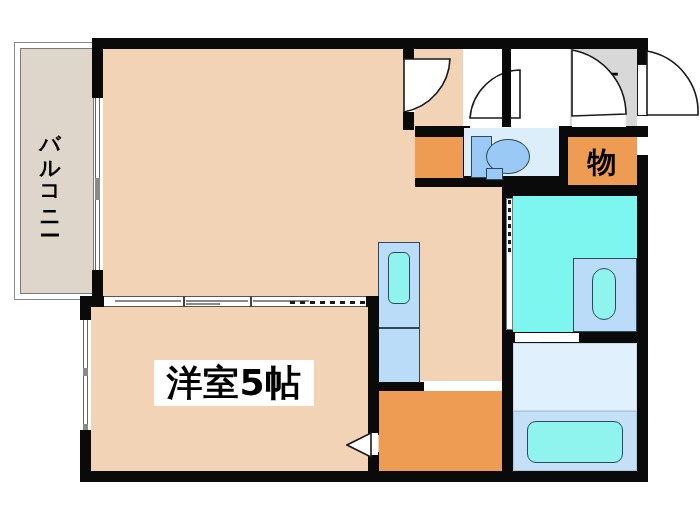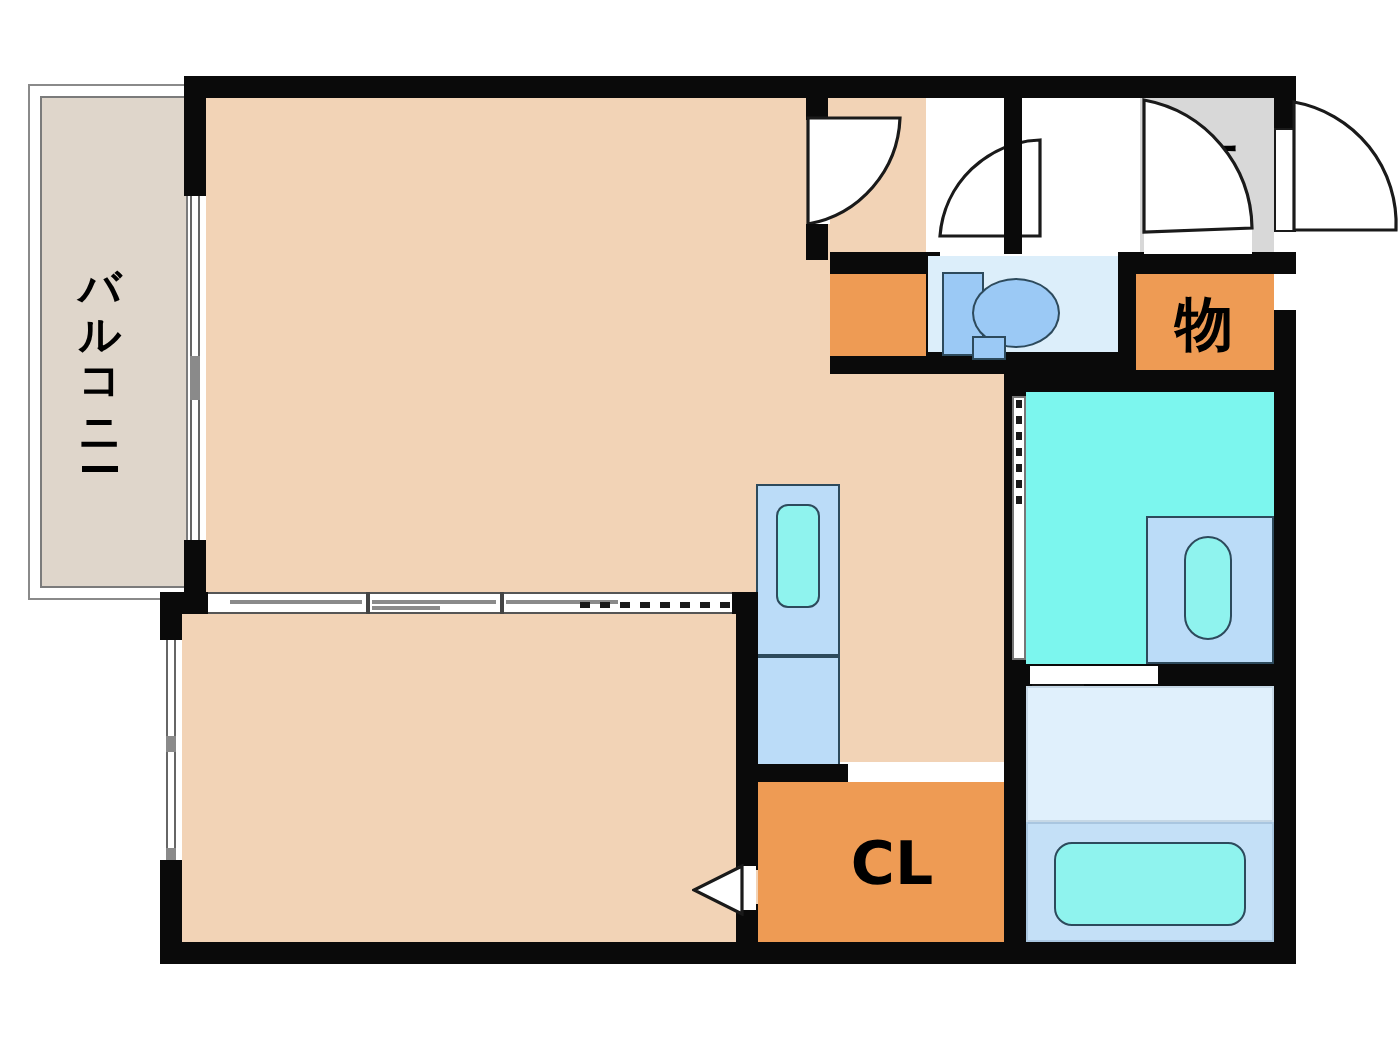--- a/index.html
+++ b/index.html
@@ -142,31 +142,31 @@
   <div class="abs slide-bar" style="left:115px; top:300px; width:66px; height:2px;"></div>
   <div class="abs slide-bar" style="left:186px; top:300px; width:62px; height:2px;"></div>
   <div class="abs slide-bar" style="left:186px; top:303px; width:34px; height:2px;"></div>
   <div class="abs slide-bar" style="left:253px; top:300px; width:56px; height:2px;"></div>
   <div class="abs" style="left:183px; top:296px; width:1.6px; height:11px; background:#444;"></div>
   <div class="abs" style="left:250px; top:296px; width:1.6px; height:11px; background:#444;"></div>
   <div class="abs dash-row" style="left:290px; top:301px; width:78px; height:3px;"></div>
   <div class="abs wall" style="left:366px; top:296px; width:13px; height:11px;"></div>
 
   <div class="abs fill-room" style="left:91px; top:307px; width:288px; height:164px;"></div>
+  <div class="label" style="left:154px; top:360px; width:160px; height:46px; font-size:36px;">洋室5帖</div>
 
   <div class="abs wall" style="left:368px; top:307px; width:11px; height:128px;"></div>
   <div class="abs wall" style="left:368px; top:452px; width:11px; height:20px;"></div>
 
   <div class="abs fill-white" style="left:369px; top:433px; width:9px; height:22px;"></div>
   <svg class="abs" style="left:346px; top:432px; width:26px; height:26px;" viewBox="0 0 26 26">
     <polygon points="25,1 25,25 1,13" fill="#ffffff" stroke="#1a1a1a" stroke-width="1.6"></polygon>
   </svg>
 
   <div class="abs fill-closet" style="left:379px; top:391px; width:134px; height:80px;"></div>
-  <div class="label-plain" style="left:404px; top:417px; width:84px; height:32px; font-size:30px;">CL</div>
 
   <div class="abs wall" style="left:502px; top:185px; width:11px; height:196px;"></div>
   <div class="abs wall" style="left:502px; top:381px; width:11px; height:91px;"></div>
 
   <div class="abs fill-kitchen" style="left:513px; top:196px; width:124px; height:136px;"></div>
 
   <div class="abs fx-light" style="left:573px; top:258px; width:64px; height:74px;"></div>
   <div class="abs fx-cyan" style="left:592px; top:268px; width:24px; height:52px; border-radius:12px;"></div>
 
   <div class="abs fill-white" style="left:506px; top:198px; width:7px; height:132px; border:1px solid #777;"></div>

